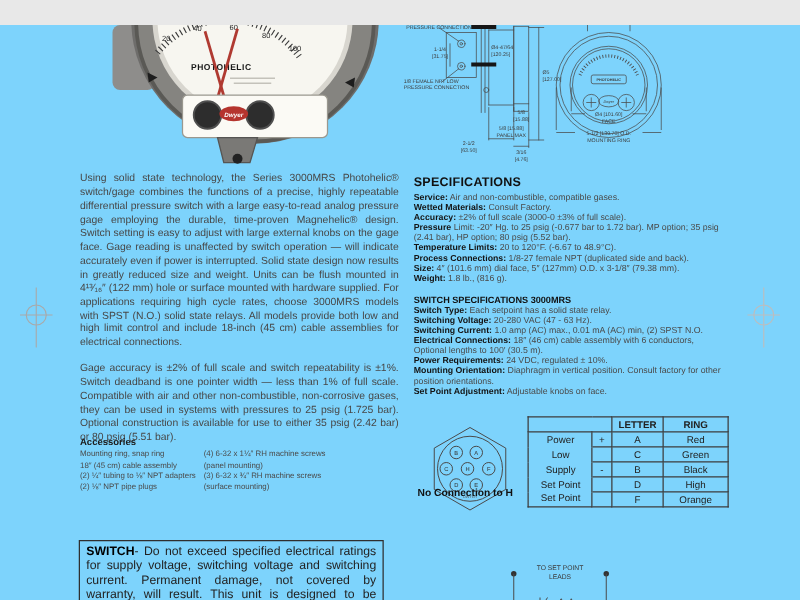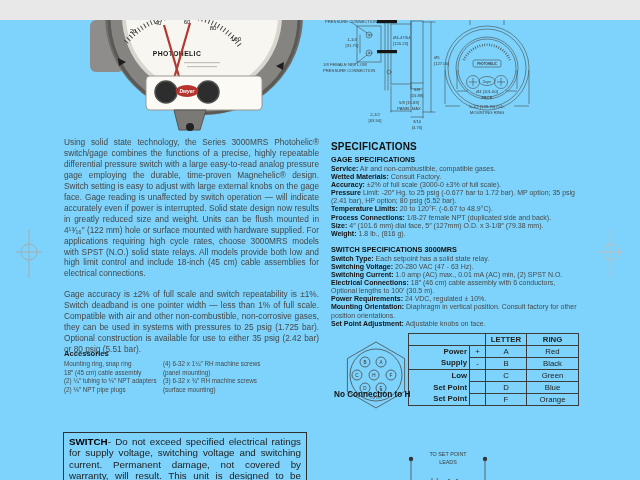--- a/index.html
+++ b/index.html
@@ -28,27 +28,27 @@
 
   
   .specs{position:absolute;left:331px;top:121px;width:248px;}
   .spec-title{font-size:10px;font-weight:bold;color:#111;margin:0 0 3px 0;letter-spacing:.2px;}
   .spec-sub{font-size:7.3px;font-weight:bold;color:#111;margin:2px 0 1px 0;}
   .spec-sub.gap{margin-top:7px;}
   .spec-line{font-size:7px;line-height:8.1px;color:#4a4a4a;}
   .spec-line b{color:#141414;}
 
   
-  .wire-table{position:absolute;left:408px;top:313px;border-collapse:collapse;
+  .wire-table{position:absolute;left:422px;top:313px;border-collapse:collapse;
               border:1.4px solid #2f2f2f;color:#222;}
   .wire-table th,.wire-table td{border:0.8px solid #3c3c3c;height:11px;padding:0 2px;
               font-size:7.8px;line-height:1;}
   .wire-table th{font-weight:bold;text-align:center;width:36px;}
   .wire-table th.blank{width:58px;}
-  .wire-table td.g{width:45px;text-align:right;padding-left:13px;font-weight:bold;}
+  .wire-table td.g{width:45px;text-align:center;padding-left:3px;}
   .wire-table td.s{width:11px;text-align:center;}
   .wire-table td.c{text-align:center;}
   .wire-table td.col{width:47px;}
   .nbb{border-bottom-style:hidden !important;}
   .ntb{border-top-style:hidden !important;}
 
   .no-conn{position:absolute;left:334px;top:370px;font-size:8.2px;font-weight:bold;color:#111;}
 
   .abs{position:absolute;}
 </style>
@@ -205,21 +205,20 @@
         </div>
     </div>
   </div>
 
   <div class="caution-box">
     <b>SWITCH</b><span>- Do not exceed specified electrical ratings for supply voltage, switching voltage and switching current. Permanent damage, not covered by warranty, will result. This unit is designed to be powered only by 24 VDC. Switched current must be AC. See specifications.</span>
   </div>
 
   <div class="specs">
     <div class="spec-title">SPECIFICATIONS</div>
-    <div class="spec-sub">GAGE SPECIFICATIONS</div>
     <div id="gage-specs">
         <div class="spec-line"><b>Service:</b> Air and non-combustible, compatible gases.</div>
         <div class="spec-line"><b>Wetted Materials:</b> Consult Factory.</div>
         <div class="spec-line"><b>Accuracy:</b> ±2% of full scale (3000-0 ±3% of full scale).</div>
         <div class="spec-line"><b>Pressure</b> Limit: -20″ Hg. to 25 psig (-0.677 bar to 1.72 bar). MP option; 35 psig (2.41 bar), HP option; 80 psig (5.52 bar).</div>
         <div class="spec-line"><b>Temperature Limits:</b> 20 to 120°F. (-6.67 to 48.9°C).</div>
         <div class="spec-line"><b>Process Connections:</b> 1/8-27 female NPT (duplicated side and back).</div>
         <div class="spec-line"><b>Size:</b> 4″ (101.6 mm) dial face, 5″ (127mm) O.D. x 3-1/8″ (79.38 mm).</div>
         <div class="spec-line"><b>Weight:</b> 1.8 lb., (816 g).</div>
       </div>
@@ -244,36 +243,36 @@
       </tr>
     </thead>
     <tbody id="wire-rows">
         <tr>
           <td class="g nbb">Power</td>
           <td class="s">+</td>
           <td class="c">A</td>
           <td class="c col">Red</td>
         </tr>
         <tr>
+          <td class="g nbb">Low</td>
+          <td class="s"></td>
+          <td class="c">C</td>
+          <td class="c col">Green</td>
+        </tr>
+        <tr>
           <td class="g ntb">Supply</td>
           <td class="s">-</td>
           <td class="c">B</td>
           <td class="c col">Black</td>
         </tr>
         <tr>
-          <td class="g nbb">Low</td>
-          <td class="s"></td>
-          <td class="c">C</td>
-          <td class="c col">Green</td>
-        </tr>
-        <tr>
           <td class="g ntb">Set Point</td>
           <td class="s"></td>
           <td class="c">D</td>
-          <td class="c col">Blue</td>
+          <td class="c col">High</td>
         </tr>
         <tr>
           <td class="g ntb">Set Point</td>
           <td class="s"></td>
           <td class="c">F</td>
           <td class="c col">Orange</td>
         </tr>
       </tbody>
   </table>
 

